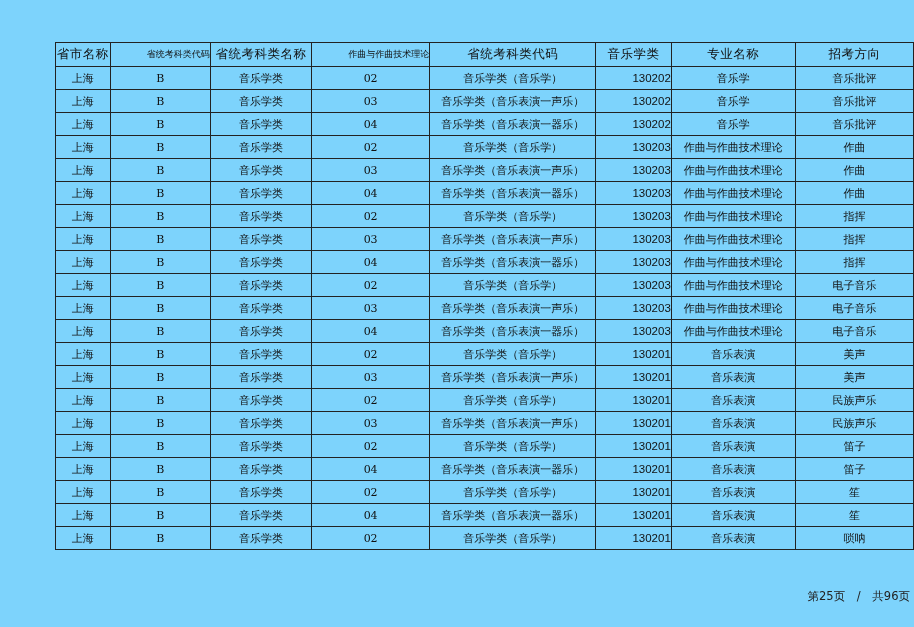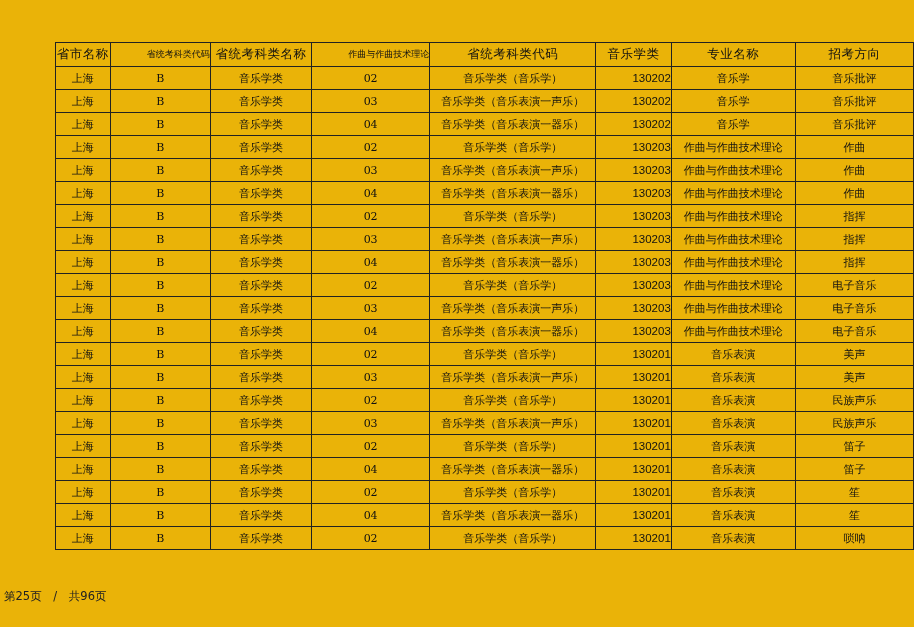--- a/index.html
+++ b/index.html
@@ -1,27 +1,27 @@
 <!DOCTYPE html>
 <html><head>
 <meta charset="utf-8">
 <style>
   html, body { margin:0; padding:0; }
   body { width:914px; height:627px; background:#ffffff; position:relative; overflow:hidden;
          font-family:"DejaVu Sans", "Liberation Sans", sans-serif; color:#111; }
-  .page { position:absolute; left:0; top:0; width:914px; height:627px; background:#eab308; }
+  .page { position:absolute; left:0; top:0; width:914px; height:627px; background:#7dd3fc; }
   table { position:absolute; left:55px; top:42px; border-collapse:collapse; table-layout:fixed; }
   th, td { border:1.5px solid #222; text-align:center; vertical-align:middle; padding:0;
            white-space:nowrap; overflow:hidden; }
   th { height:23px; font-size:12.5px; font-weight:normal; letter-spacing:0.5px; }
   th.small { font-size:9px; letter-spacing:0;padding-left:36px; }
   td { height:22px; font-size:11px; }
   td.mono { font-family:"DejaVu Serif", "Liberation Serif", serif; font-size:11px; }
   td.num { font-family:"Liberation Sans", sans-serif; font-size:11.5px;padding-left:36px; }
-  .footer { position:absolute; left:0; width:914px; top:589px; text-align:left; font-size:11.5px; color:#222; }
+  .footer { position:absolute; left:0; width:914px; top:589px; text-align:right; font-size:11.5px; color:#222; }
   .footer span { margin:0 4px; }
 </style>
 </head>
 <body>
 
 <div class="page">
   <table>
     <colgroup>
       <col style="width:55px">
       <col style="width:71px">

